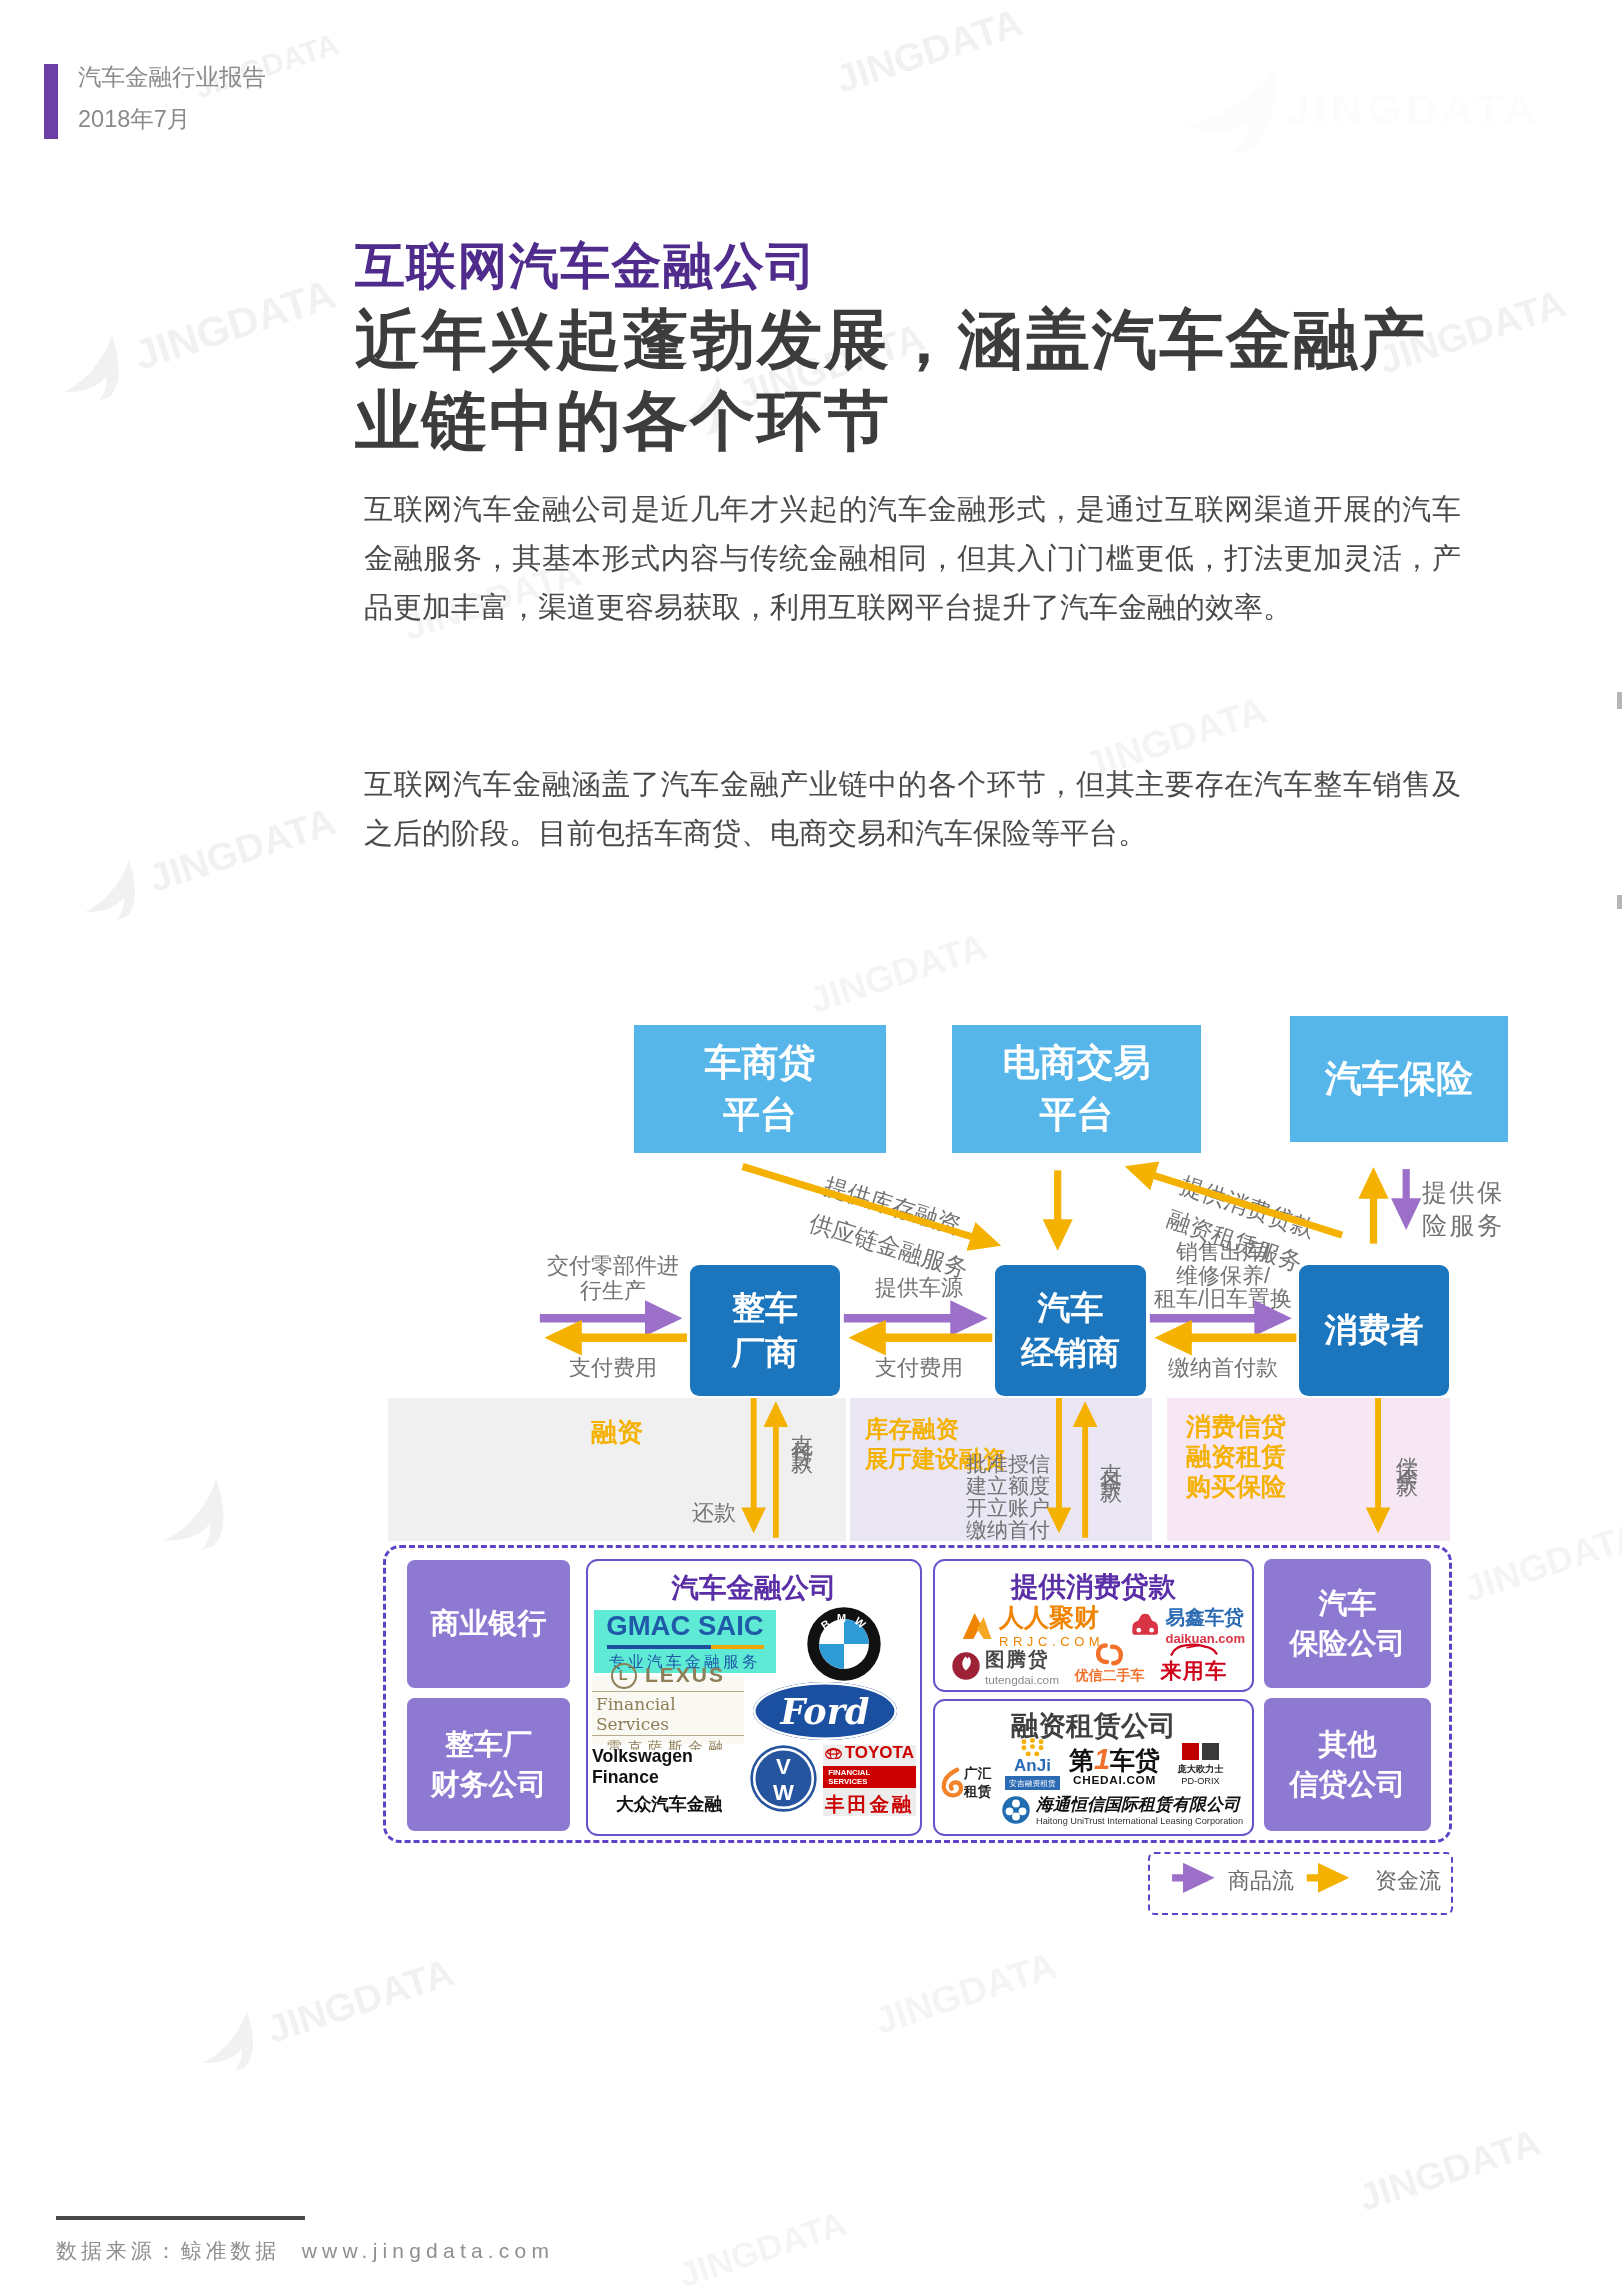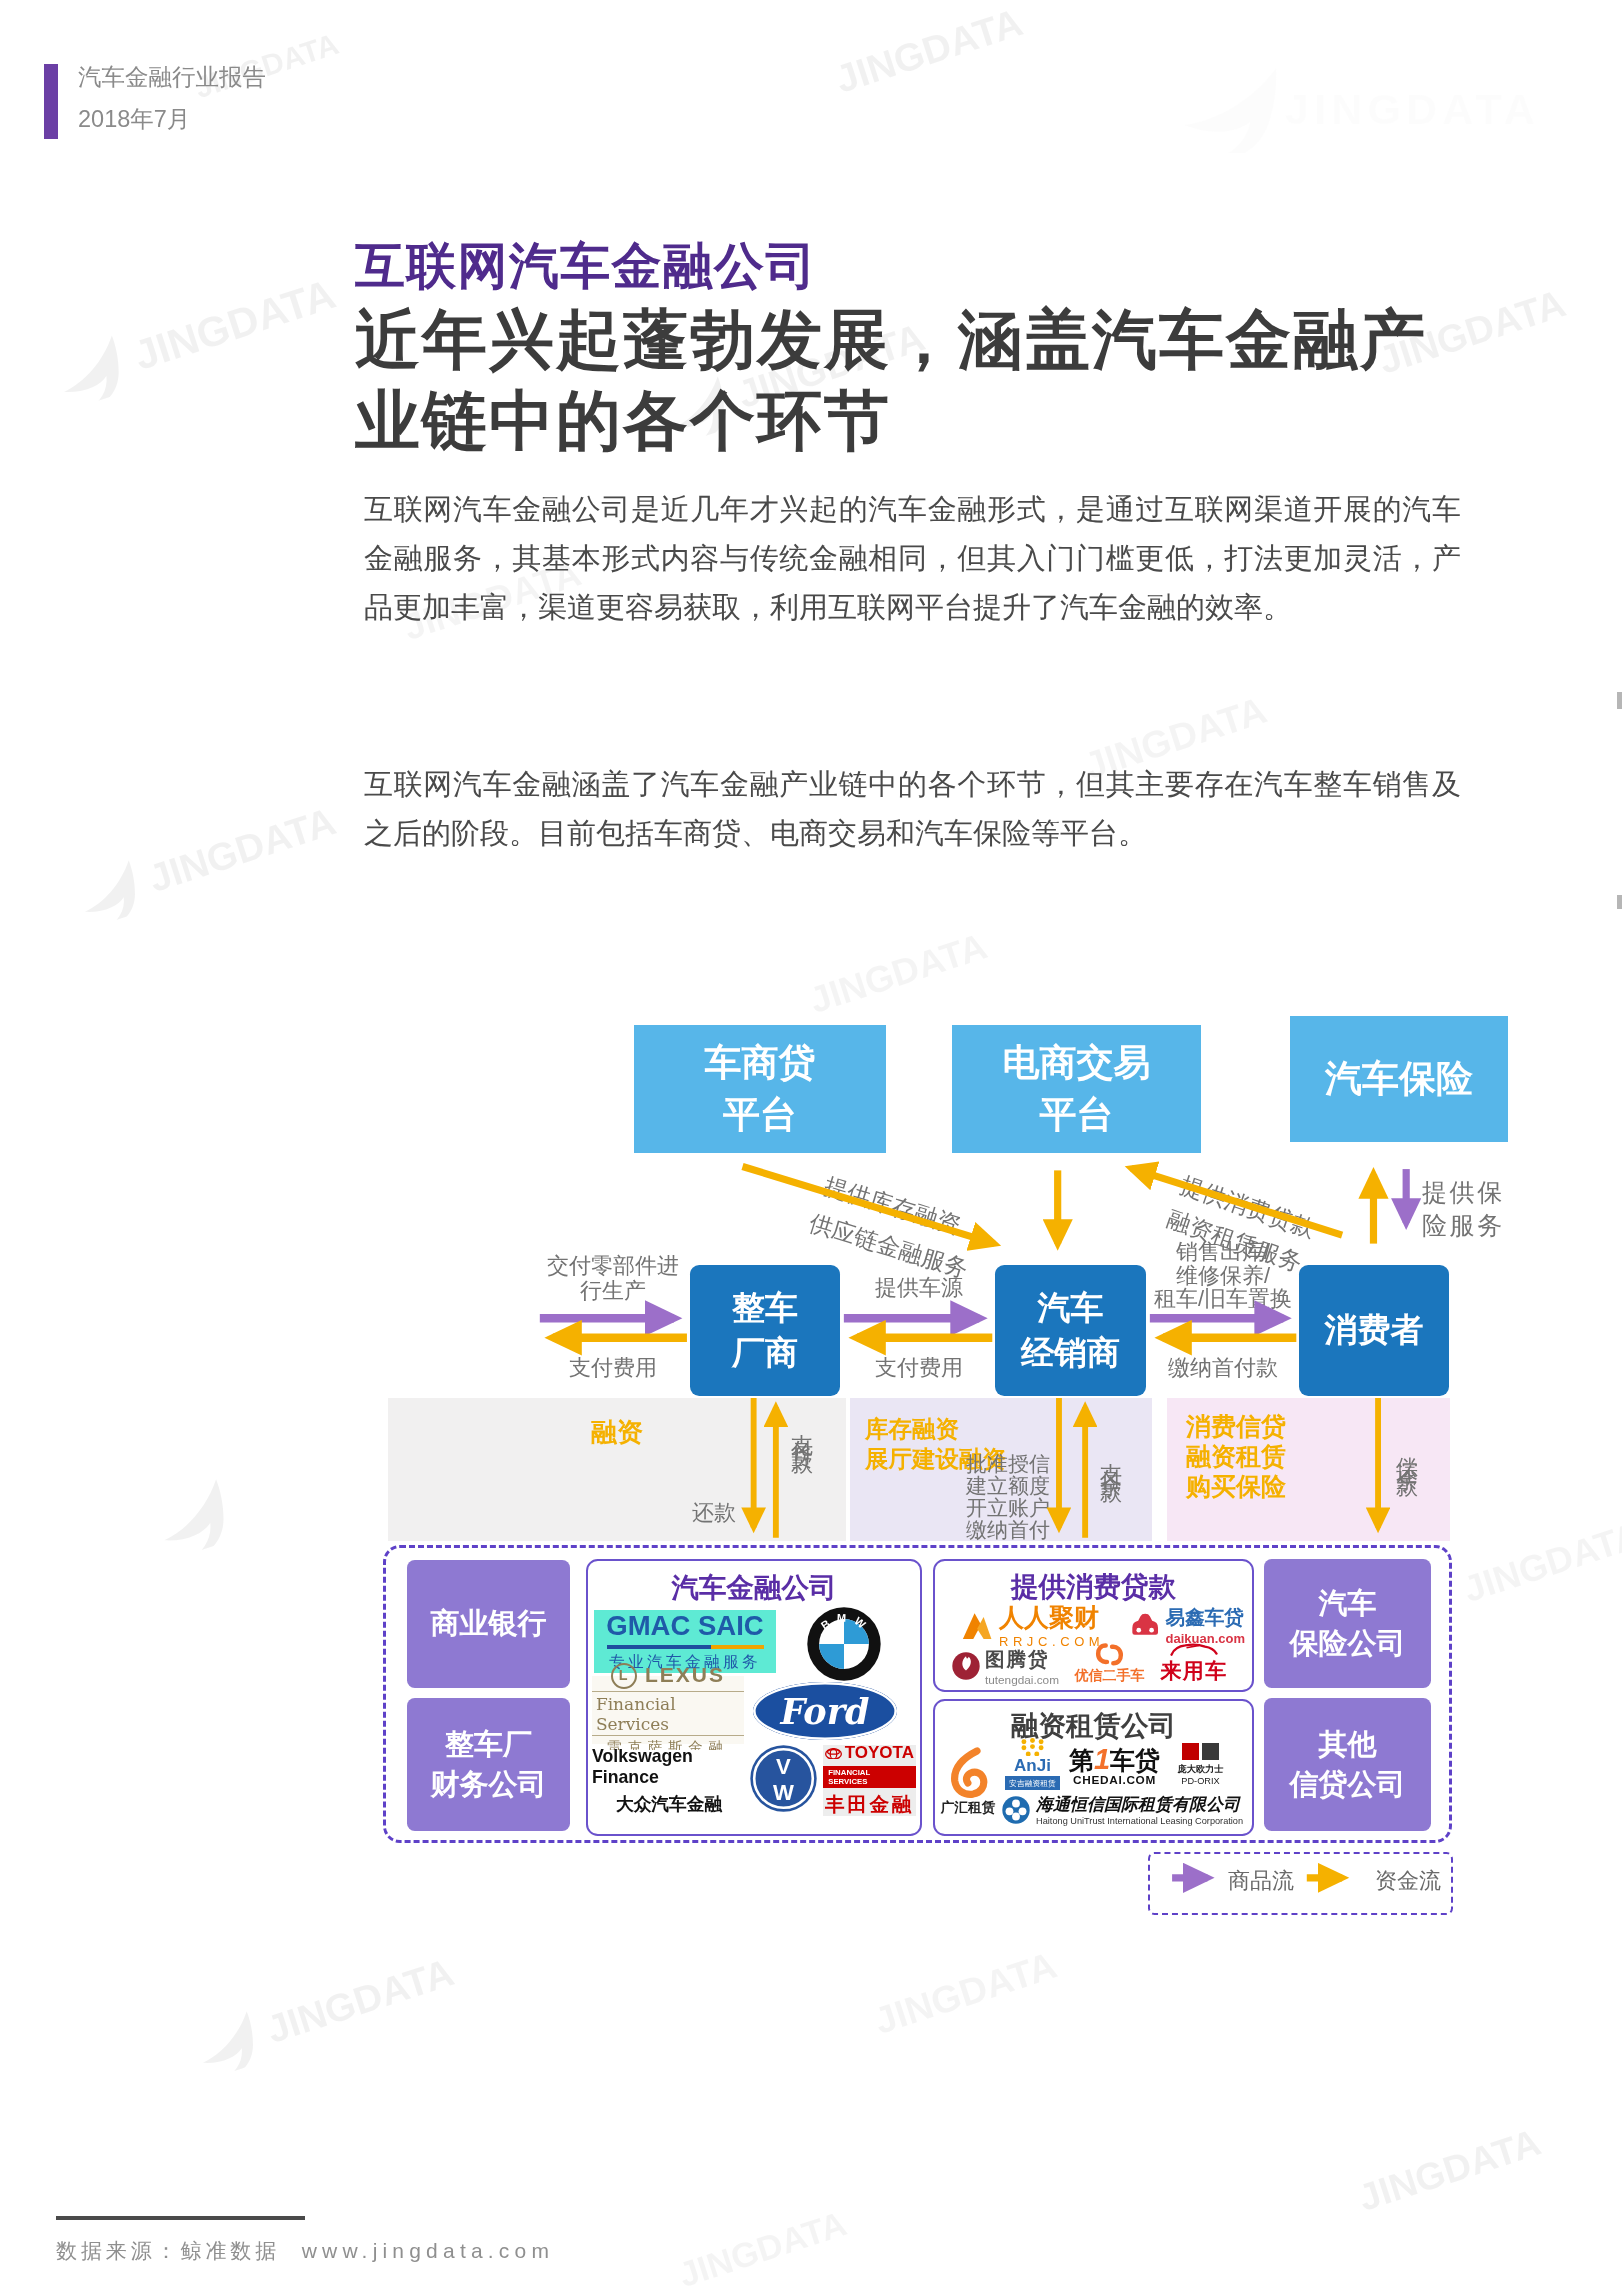--- a/index.html
+++ b/index.html
@@ -326,21 +326,21 @@
     <svg width="56" height="17" viewBox="0 0 86 26">
         <path d="M4,22 Q10,8 28,6 Q46,2 62,8 Q76,10 82,20" fill="none" stroke="#D0021B" stroke-width="4" stroke-linecap="round"></path>
         <path d="M30,10 L52,6" stroke="#D0021B" stroke-width="3"></path>
       </svg>
     <div style="color:#D0021B; font-weight:bold; font-size:21px; letter-spacing:1.3px;">来用车</div>
   </div>
 
   <div class="abs groupbox" style="left:933px; top:1699px; width:317px; height:133px;">
     <div class="group-title" style="color:#3F3F3F; margin-top:6.5px;">融资租赁公司</div>
   </div>
-  <div class="logo" style="left:940px; top:1742px; width:56px; height:80px; flex-direction:column;text-align:center;">
+  <div class="logo" style="left:940px; top:1742px; width:56px; height:80px; ">
     <svg width="41" height="51" viewBox="0 0 62 78">
         <path d="M44,6 C20,18 8,34 10,52 C12,66 24,74 38,72 C50,70 56,60 54,50 C52,40 42,36 34,40 C28,43 26,50 30,55" fill="none" stroke="#F3832A" stroke-width="11" stroke-linecap="round"></path>
       </svg>
     <div style="color:#222; font-weight:bold; font-size:13.7px; margin-top:1.3px;">广汇租赁</div>
   </div>
   <div class="logo" style="left:1002px; top:1738px; width:61px; height:52px; flex-direction:column;">
     <svg width="29" height="19.6" viewBox="0 0 44 30">
         <circle cx="8" cy="6" r="4" fill="#F5B100"></circle>
         <circle cx="22" cy="4" r="4" fill="#F5B100"></circle>
         <circle cx="36" cy="6" r="4" fill="#F5B100"></circle>

